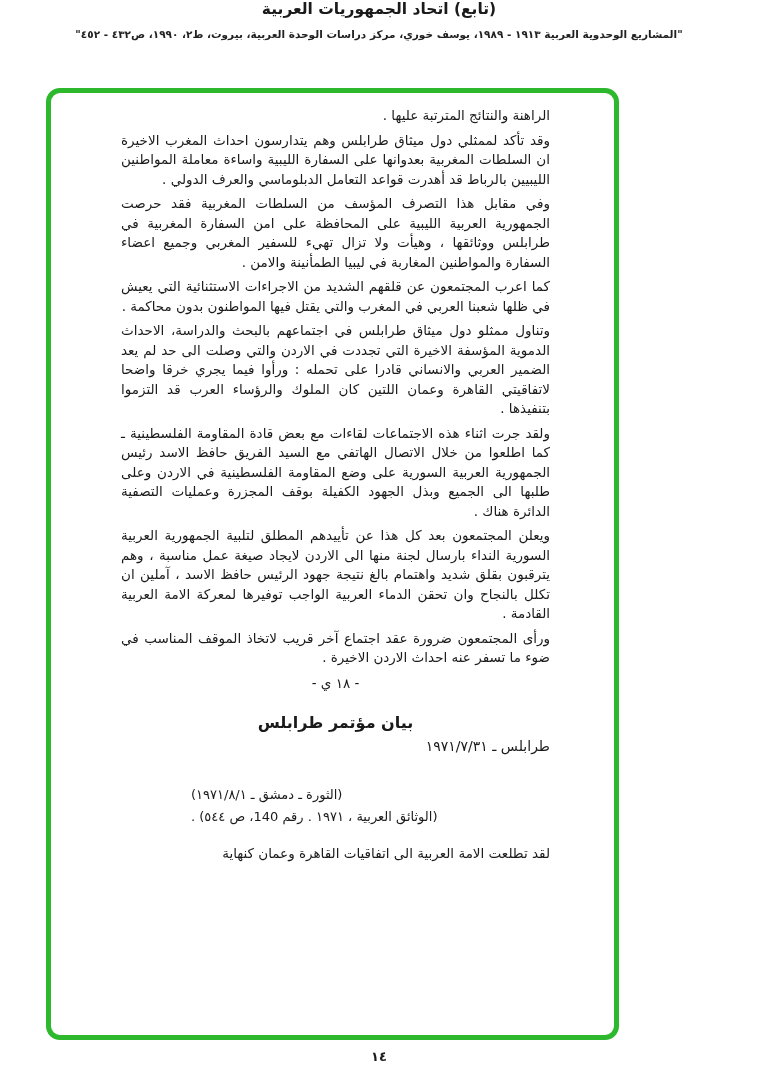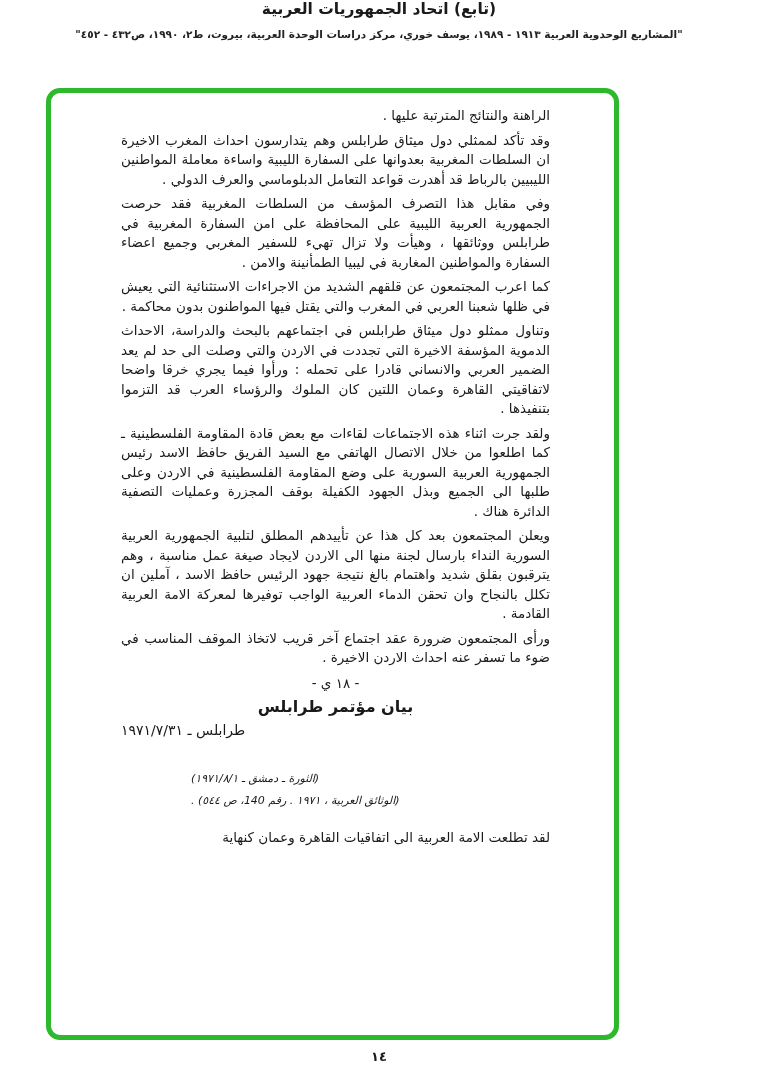--- a/index.html
+++ b/index.html
@@ -58,39 +58,38 @@
   }
   .separator-line {
     text-align: center;
     margin-top: 6px;
     font-size: 13.5px;
   }
   .statement-title {
     text-align: center;
     font-weight: bold;
     font-size: 16px;
-    margin-top: 4px;
+    margin-top: 20px;
   }
   .statement-date {
-    text-align: left;
+    text-align: right;
     font-size: 14px;
     margin-top: 4px;
   }
   .source-block {
     margin-top: 28px;
     padding-left: 70px;
     text-align: left;
     direction: rtl;
   }
   .source-line {
-    font-size: 11px;
+    font-size: 13px;
     line-height: 22px;
     direction: rtl;
     unicode-bidi: plaintext;
-    font-style: italic;
   }
   .closing-line {
     margin-top: 16px;
     font-size: 13.5px;
     text-align: right;
   }
   .page-number {
     position: absolute;
     left: 0;
     right: 0;

